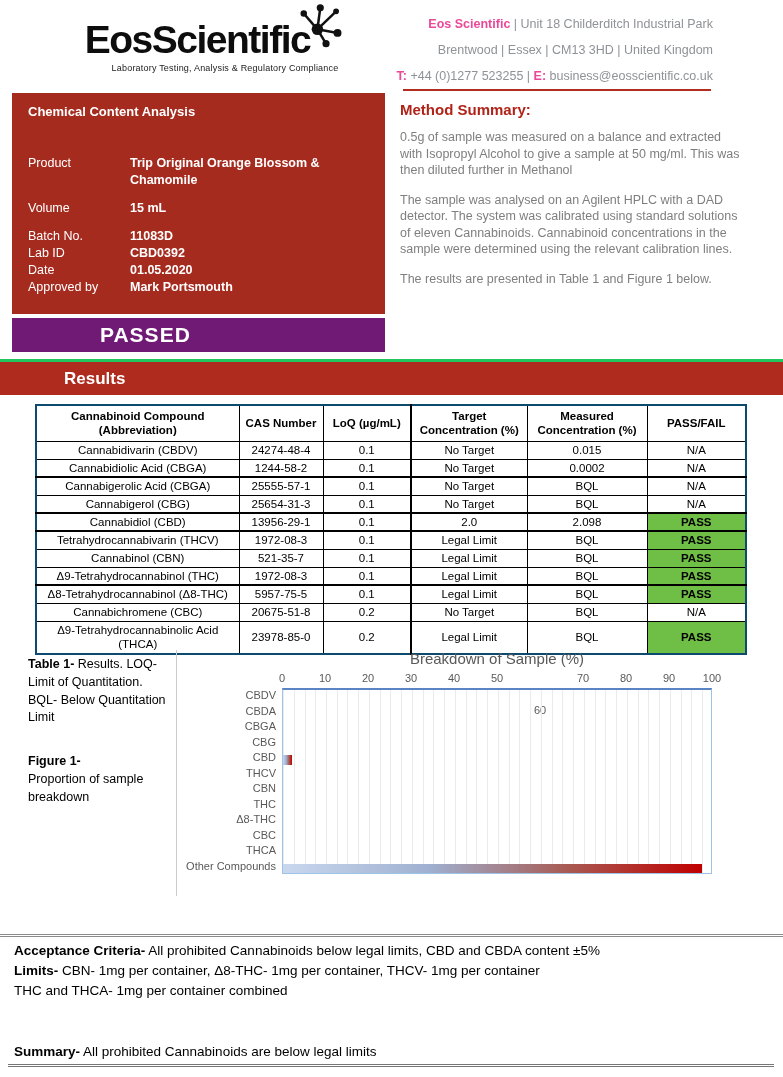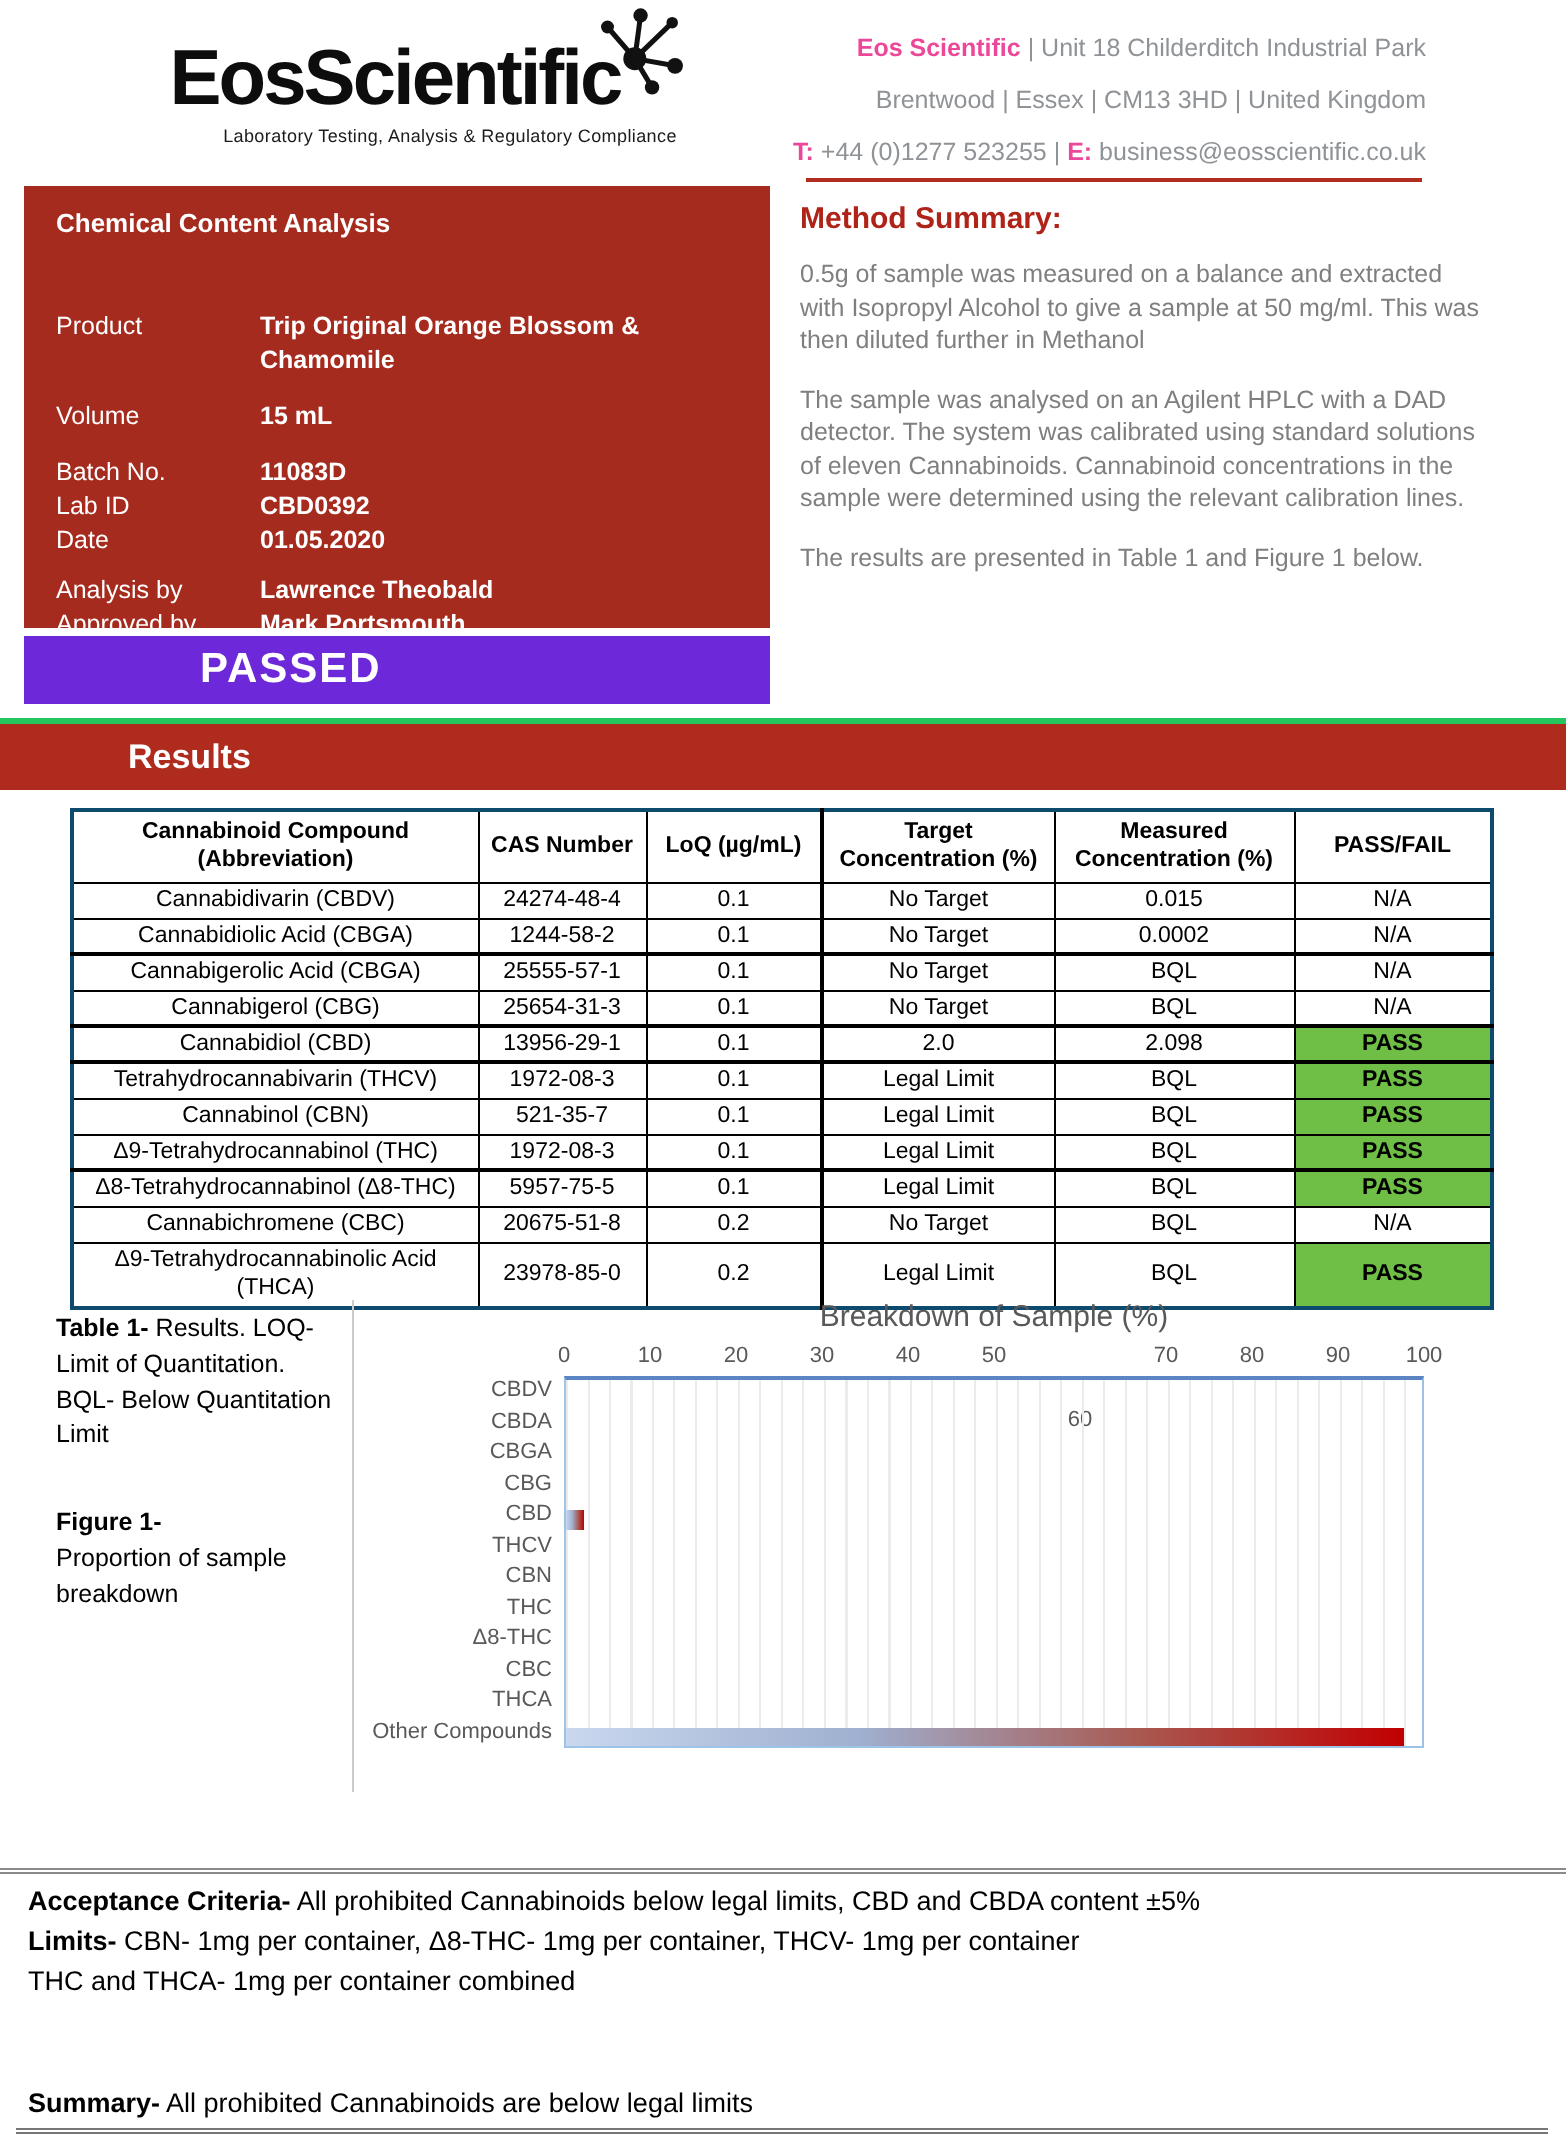--- a/index.html
+++ b/index.html
@@ -24,21 +24,21 @@
   .info-row .val { font-weight:700; }
   .gap-after { margin-bottom:11px; }
   .gap-before { margin-top:8px; }
 
   
   .method { position:absolute; left:400px; top:101px; width:346px; }
   .method-heading { color:#b02318; font-weight:700; font-size:15px; margin-bottom:11px; }
   .method p { color:#7f7f7f; font-size:12.5px; line-height:1.32; margin-bottom:13px; }
 
   
-  .passed { position:absolute; left:12px; top:318px; width:373px; height:34px; background:#6d28d9; color:#fff; font-size:21px; font-weight:800; line-height:34px; padding-left:88px; letter-spacing:1px; }
+  .passed { position:absolute; left:12px; top:318px; width:373px; height:34px; background:#701a75; color:#fff; font-size:21px; font-weight:800; line-height:34px; padding-left:88px; letter-spacing:1px; }
   .section-banner { position:absolute; left:0; width:783px; height:36px; background:#ae2b1e; border-top:3px solid #22c55e; color:#fff; font-size:17px; font-weight:700; line-height:33px; padding-left:64px; }
   #results-banner { top:359px; }
   #comments-banner { top:897px; }
   .banner-underline { position:absolute; left:0; top:934px; width:783px; border-top:3px double #8a8a8a; }
 
   
   .results-table { position:absolute; left:35px; top:404px; width:710px; border-collapse:collapse; table-layout:fixed; font-size:11.5px; text-align:center; color:#000; border:2px solid #0c4a6e; }
   .results-table th, .results-table td { border:1px solid #000; padding:1px 2px; }
   .results-table th { font-weight:700; height:36px; white-space:pre-line; line-height:1.25; }
   .results-table td { height:18px; line-height:1.25; }
@@ -125,24 +125,20 @@
           <span class="val">11083D</span>
         </div>
         <div class="info-row">
           <span class="lbl">Lab ID</span>
           <span class="val">CBD0392</span>
         </div>
         <div class="info-row">
           <span class="lbl">Date</span>
           <span class="val">01.05.2020</span>
         </div>
-        <div class="info-row gap-before">
-          <span class="lbl">Analysis by</span>
-          <span class="val">Lawrence Theobald</span>
-        </div>
         <div class="info-row">
           <span class="lbl">Approved by</span>
           <span class="val">Mark Portsmouth</span>
         </div>
       </div>
   </div>
 
   <div class="method">
     <div class="method-heading">Method Summary:</div>
     <div id="method-paragraphs">

